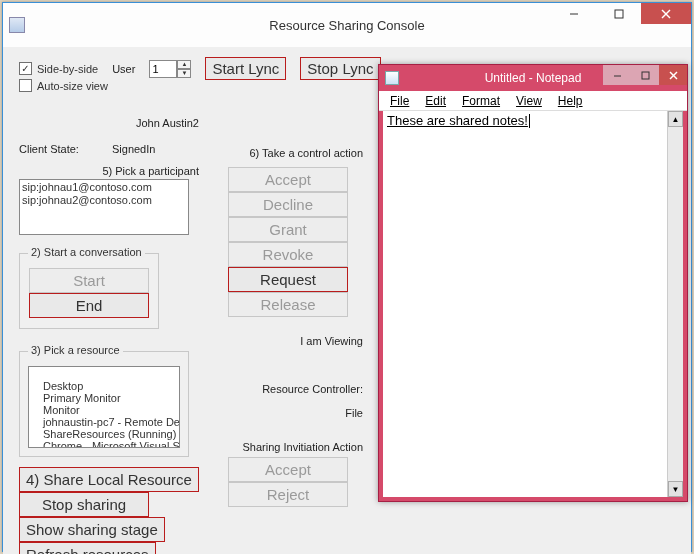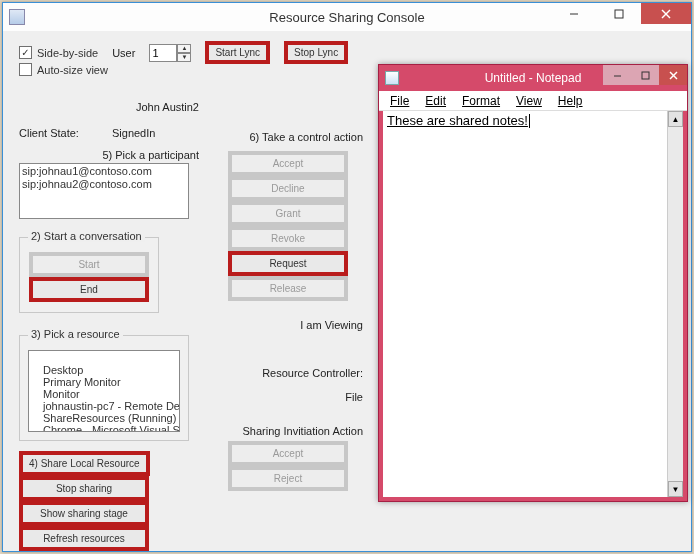--- a/index.html
+++ b/index.html
@@ -14,21 +14,21 @@
   
   .main-window {
     position: absolute;
     left: 2px; top: 2px;
     width: 690px; height: 550px;
     background: #e8e8e8;
     border: 1px solid #3a8fd6;
     box-shadow: 0 0 3px rgba(0,0,0,.3);
   }
   .main-titlebar {
-    height: 28px;
+    height: 44px;
     background: #fdfdfd;
     display: flex;
     align-items: center;
     position: relative;
   }
   .main-titlebar .title {
     position: absolute;
     left: 0; right: 0;
     text-align: center;
     font-size: 13px;
@@ -70,21 +70,21 @@
   }
   .num-input {
     display:flex;align-items:center;
   }
   .num-input input {
     width:28px;height:18px;border:1px solid #888;font-size:11px;padding:1px 2px;
   }
   .spin { display:flex;flex-direction:column; }
   .spin div{width:14px;height:9px;border:1px solid #888;background:#f4f4f4;font-size:6px;display:flex;align-items:center;justify-content:center;}
   .wbtn {
-    background:#e9e9e9;border:4px solid #b91c1c;padding:2px 6px;font-size:10px;
+    background:#e9e9e9;border:1px solid #b91c1c;padding:2px 6px;font-size:15px;
     min-width:60px;text-align:center;cursor:pointer;
   }
   .wbtn.disabled{color:#9a9a9a;border-color:#c7c7c7;background:#ededed;}
   .wbtn.wide{min-width:120px;padding:3px 6px;}
   .lbl{font-size:11px;color:#222;text-align:right;}
   .left-col{position:absolute;left:16px;top:70px;width:180px;}
   .mid-col{position:absolute;left:210px;top:100px;width:150px;}
   .group{border:1px solid #c8c8c8;background:#f0f0f0;margin-top:8px;padding:14px 10px 10px;position:relative;}
   .group-title{position:absolute;top:-8px;left:8px;background:#efefef;padding:0 3px;font-size:11px;}
   .listbox{

